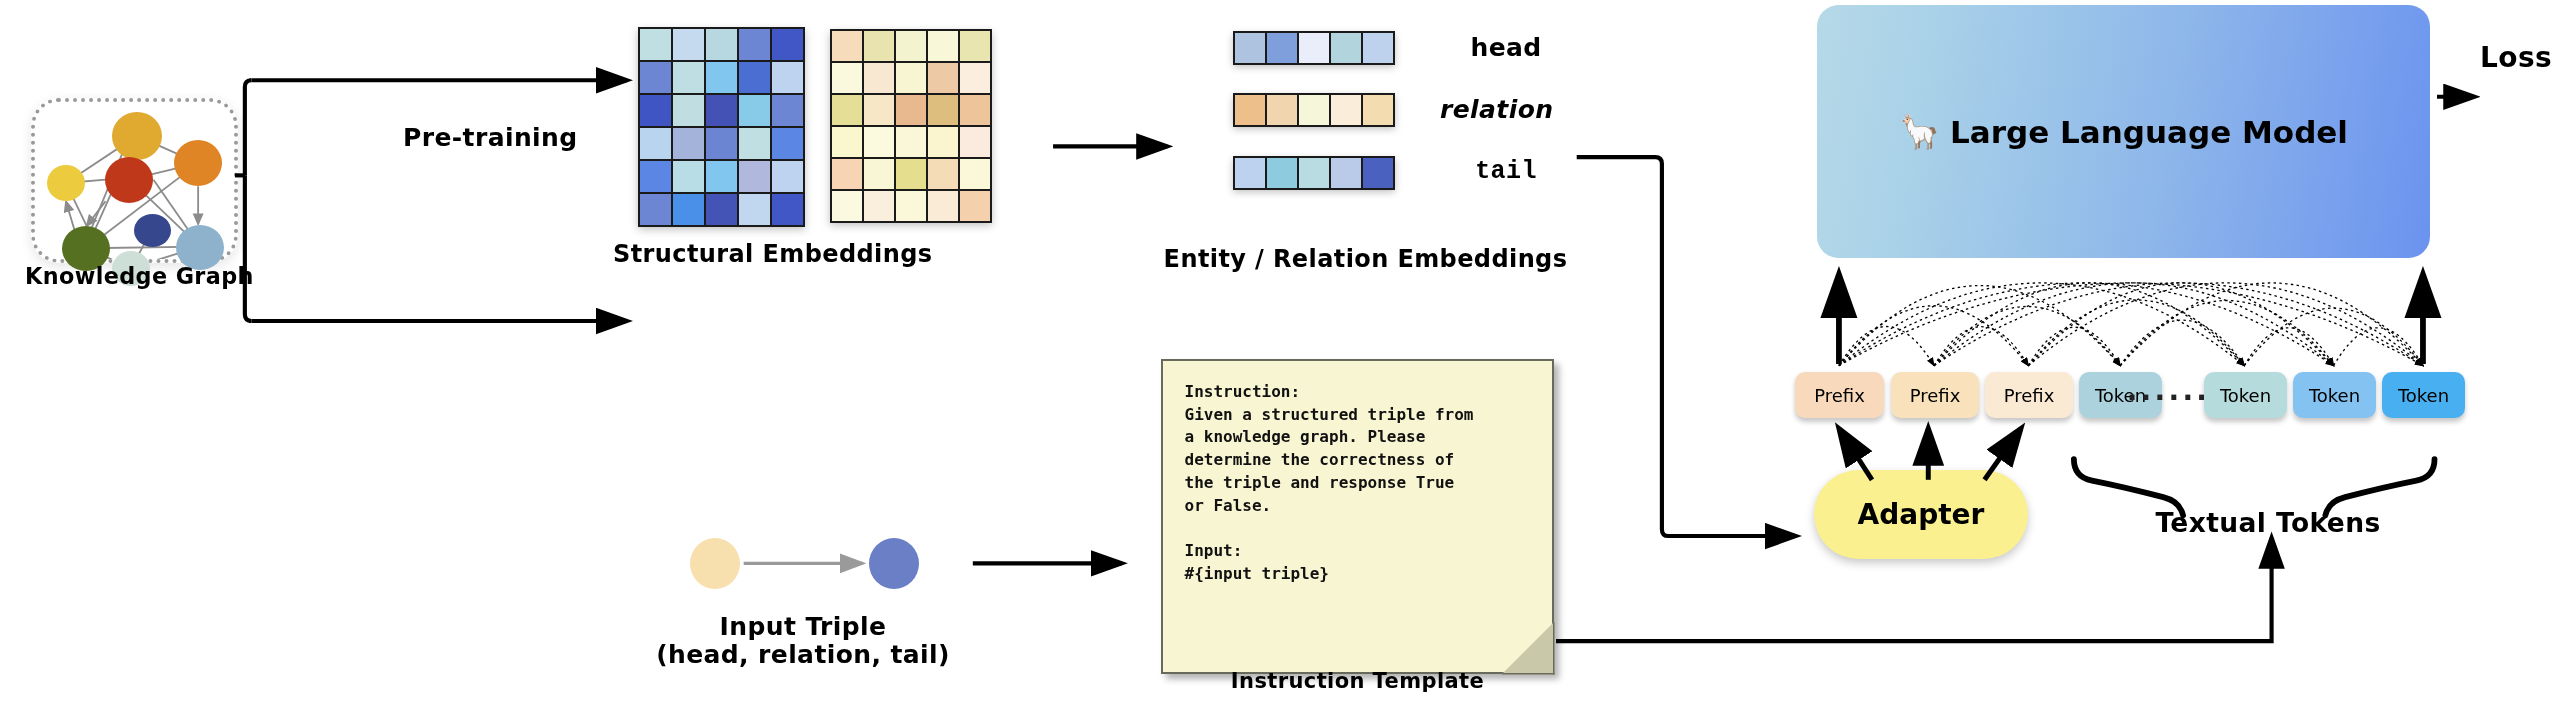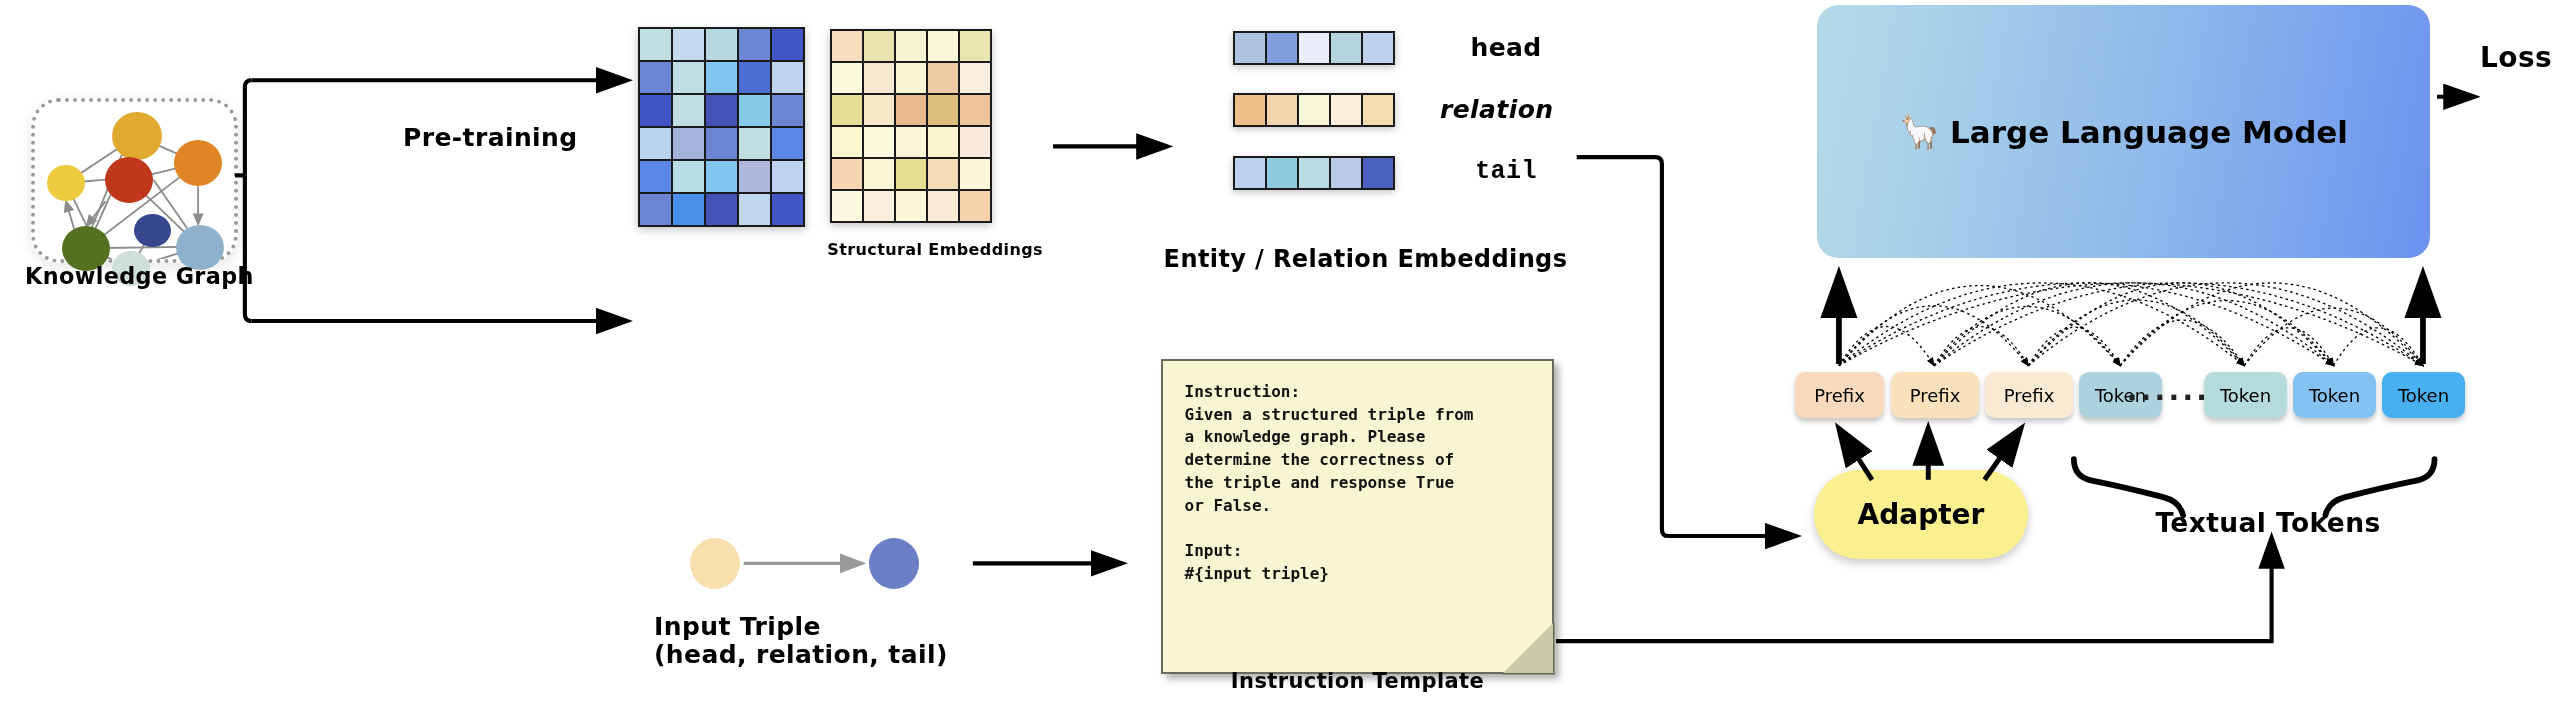--- a/index.html
+++ b/index.html
@@ -25,33 +25,33 @@
   }
   .kg-node{position:absolute;border-radius:50%;}
   #kg-label{left:25px;top:263px;width:212px;text-align:center;font-size:22.3px;}
 
   
   .matrix{position:absolute;display:grid;gap:0;
           border:1.7px solid #1a1a1a;box-shadow:0 3.3px 8.3px rgba(0,0,0,.25);background:#1a1a1a;}
   .matrix .cell{border:1.2px solid #1a1a1a;}
   #mtxA{left:638px;top:27px;}
   #mtxB{left:830px;top:29px;}
-  #se-label{left:613px;top:240px;width:430px;text-align:right;font-size:16px;}
+  #se-label{left:613px;top:240px;width:430px;text-align:left;font-size:24px;}
 
   
   .vecrow{position:absolute;display:flex;border:1.7px solid #1a1a1a;
           box-shadow:0 3.3px 7.4px rgba(0,0,0,.25);background:#1a1a1a;}
   .vecrow .cell{width:30px;height:30px;border:1.2px solid #1a1a1a;}
   .veclabel{position:absolute;font-size:25px;}
   #er-label{left:1076px;top:245px;width:579px;text-align:center;font-size:24px;}
 
   
   #triple-head{left:690px;top:538px;width:50px;height:51px;border-radius:50%;background:#f8dfae;}
   #triple-tail{left:869px;top:538px;width:50px;height:51px;border-radius:50%;background:#6a7fc6;}
-  #it-label{left:654px;top:613px;width:298px;font-size:25px;line-height:1.12;}
+  #it-label{left:654px;top:613px;width:298px;text-align:center;font-size:25px;line-height:1.12;}
 
   
   #note{
     left:1161px;top:359px;width:389px;height:311px;
     background:#f8f6d2;border:2.5px solid #6a6a5c;
     box-shadow:5px 5px 6.6px rgba(0,0,0,.30);
   }
   #note-fold{right:-2.5px;bottom:-2.5px;width:51px;height:51px;
     background:#c9c8a8;
     clip-path:polygon(100% 0,100% 100%,0 100%);

